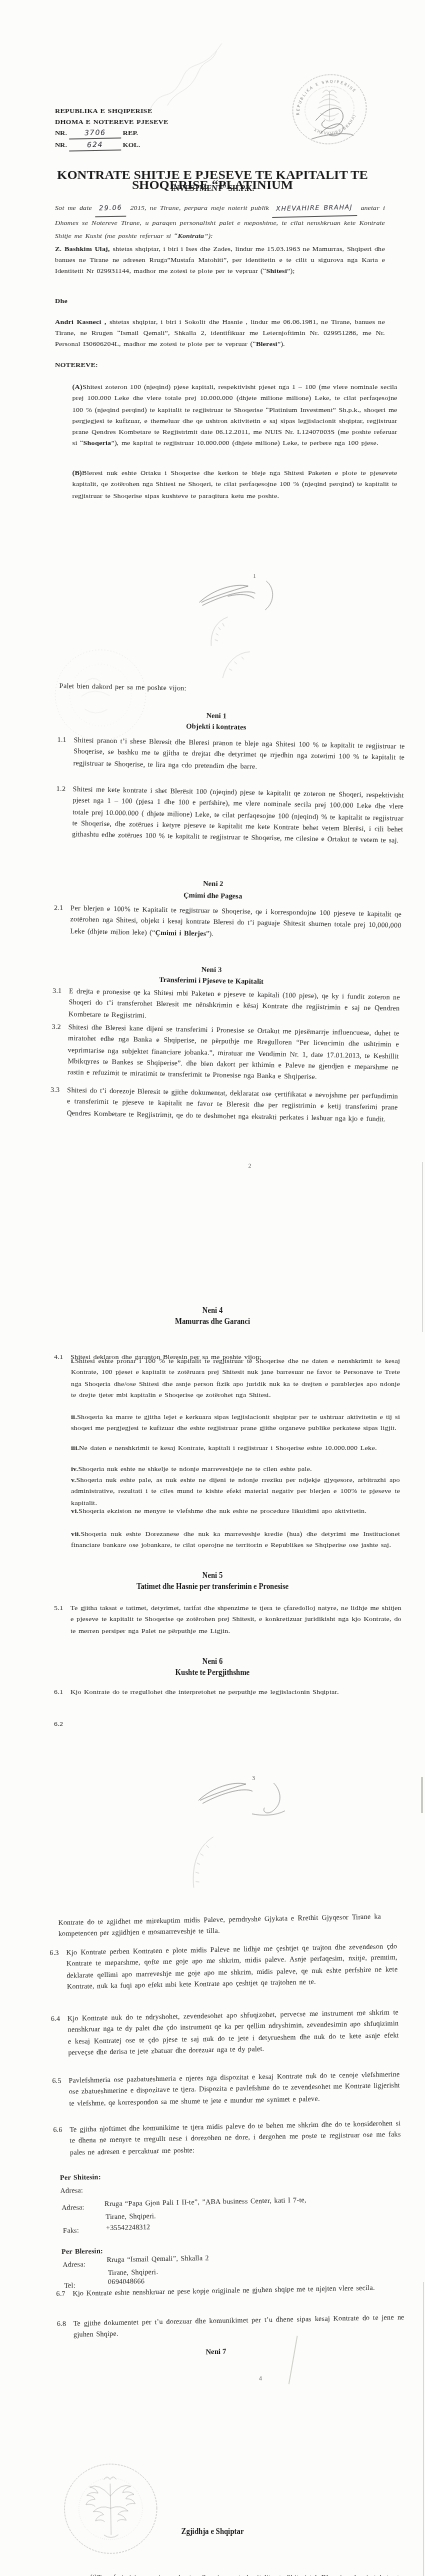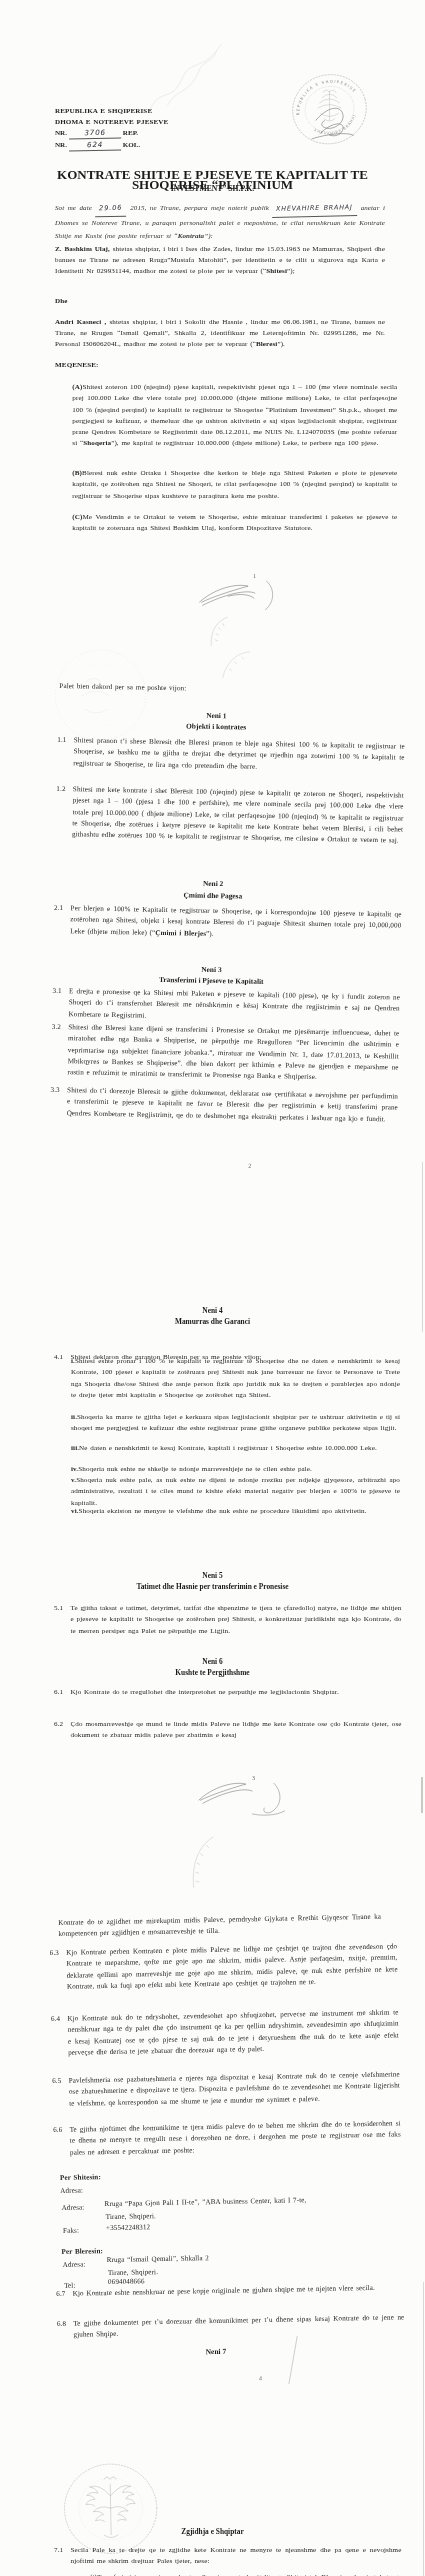--- a/index.html
+++ b/index.html
@@ -78,29 +78,26 @@
 
     <div class="t" style="left:55px;top:244px;width:330px;line-height:11px">
       <span class="b">Z. Bashkim Ulaj,</span><span> shtetas shqiptar, i biri i Ises dhe Zades, lindur me 15.03.1963 ne Mamurras, Shqiperi dhe banues ne Tirane ne adresen Rruga”Mustafa Matohiti”, per identitetin e te cilit u sigurova nga  Karta e Identitetit  Nr 029931144, madhor me zotesi te plote per te vepruar (“</span><span class="b">Shitesi</span><span>”);</span>
     </div>
     <div class="t b it" style="left:55px;top:296px;width:52px">Dhe</div>
 
     <div class="t" style="left:55px;top:317px;width:330px;line-height:11px">
       <span class="b">Andri  Kasneci ,</span><span> shtetas shqiptar, i biri i Sokolit dhe Hasnie , lindur me 06.06.1981, ne Tirane, banues ne Tirane, ne Rrugen “Ismail Qemali”, Shkalla 2, identifikuar me Leternjoftimin Nr. 029951286, me Nr. Personal I30606204L, madhor me zotesi te plote per te vepruar (“</span><span class="b">Bleresi</span><span>”).</span>
     </div>
 
-    <div class="t b" style="left:55px;top:360px;width:103px">MEQENESE:</div>
+    <div class="t b" style="left:55px;top:360px;width:103px">NOTEREVE:</div>
     <div class="t mq" style="left:61px;top:382px;width:325px">
       <span class="num b">(A)</span><span>Shitesi zoteron 100 (njeqind) pjese kapitali, respektivisht pjeset nga 1 – 100 (me vlere nominale secila prej 100.000 Leke dhe vlere totale prej 10.000.000 (dhjete milione milione) Leke, te cilat perfaqesojne 100 % (njeqind  perqind) te kapitalit te regjistruar te Shoqerise “Platinium Investment”  Sh.p.k., shoqeri me pergjegjesi te kufizuar, e themeluar dhe qe ushtron aktivitetin e saj sipas legjislacionit shqiptar, regjistruar prane Qendres Kombetare te Regjistrimit date 06.12.2011, me NUIS Nr. L12407003S (me poshte referuar si “</span><span class="b">Shoqeria</span><span>”), me kapital te regjistruar 10.000.000 (dhjete milione) Leke, te perbere nga 100 pjese.</span>
     </div>
     <div class="t mq" style="left:61px;top:468px;width:325px">
       <span class="num b">(B)</span><span>Bleresi  nuk  eshte Ortaku i Shoqerise dhe kerkon te bleje nga Shitesi Paketen e plote te pjesevete kapitalit, qe zotërohen nga Shitesi ne Shoqeri, te cilat perfaqesojne 100 % (njeqind  perqind)  te kapitalit te regjistruar te Shoqerise sipas kushteve te paraqitura ketu me poshte.</span>
-    </div>
-    <div class="t mq" style="left:61px;top:512px;width:325px">
-      <span class="num b">(C)</span><span>Me Vendimin e  te Ortakut  te  vetem  te Shoqerise, eshte miratuar transferimi i paketes se pjeseve te kapitalit te zoteruara nga Shitesi Bashkim  Ulaj, konform Dispozitave Statutore.</span>
     </div>
 
     <div class="pgnum" style="left:253px;top:573px">1</div>
 
     <svg style="left:198px;top:580px" width="59" height="28" viewBox="0 0 115 55">
       <path d="M2 44 C30 18, 72 6, 98 12 C62 22, 26 34, 6 44 M8 50 C52 28, 95 18, 112 26 M58 32 C82 26, 100 28, 110 36" stroke="#5a5a5a" stroke-width="1.1" fill="none" opacity="0.85"></path>
     </svg>
     <svg style="left:259px;top:580px" width="17.5" height="32" viewBox="0 0 34 62">
       <path d="M14 2 C30 14, 32 42, 12 58" stroke="#6a6a6a" stroke-width="1.1" fill="none" opacity="0.8"></path>
     </svg>
@@ -170,34 +167,37 @@
     </div>
     <div class="t rm" style="left:57px;top:279px;width:329px">
       <span class="num b">iv.</span><span>Shoqeria nuk eshte ne shkelje te ndonje marreveshjeje ne te cilen eshte pale.</span>
     </div>
     <div class="t rm" style="left:57px;top:290px;width:329px">
       <span class="num b">v.</span><span>Shoqeria nuk eshte pale, as nuk eshte ne dijeni te ndonje rreziku per ndjekje gjyqesore, arbitrazhi apo administrative, rezultati i te ciles mund te kishte efekt material negativ per blerjen e 100% te pjeseve te kapitalit.</span>
     </div>
     <div class="t rm" style="left:57px;top:321px;width:329px">
       <span class="num b">vi.</span><span>Shoqeria ekziston ne menyre te vlefshme dhe nuk eshte ne procedure likuidimi apo aktivitetin.</span>
     </div>
+    <div class="t rm" style="left:57px;top:344px;width:329px">
+      <span class="num b">vii.</span><span>Shoqeria nuk eshte Dorezanese dhe nuk ka marreveshje kredie (hua) dhe detyrimi me Institucionet  financiare  bankare  ose  jobankare,  te  cilat  operojne  ne  territorin  e Republikes se Shqiperise ose jashte saj.</span>
+    </div>
 
     <div class="hd" style="top:386px">Neni 5</div>
     <div class="hd" style="top:397px">Tatimet dhe Hasnie per transferimin e Pronesise</div>
     <div class="t cl" style="left:54px;top:418px;width:331px">
       <span class="num">5.1</span><span>Te gjitha taksat e tatimet, detyrimet, tarifat dhe shpenzime te tjera te çfaredolloj natyre, ne lidhje me shitjen e pjeseve  te kapitalit te Shoqerise qe zotërohen prej Shitesit, e konkretizuar juridikisht nga kjo Kontrate, do te merren persiper nga Palet ne përputhje me Ligjin.</span>
     </div>
 
     <div class="hd" style="top:472px">Neni 6</div>
     <div class="hd" style="top:483px">Kushte te Pergjithshme</div>
     <div class="t cl" style="left:54px;top:502px;width:331px">
       <span class="num">6.1</span><span>Kjo Kontrate do te rregullohet dhe interpretohet ne perputhje me legjislacionin Shqiptar.</span>
     </div>
     <div class="t cl" style="left:54px;top:534px;width:331px">
-      <span class="num">6.2</span><span>Çdo mosmarreveshje qe mund te linde midis Paleve ne lidhje me kete Kontrate ose çdo Kontrate tjeter, ose dokument te zbatuar midis paleve per zbatimin e kesaj</span>
+      <span class="num">6.2</span>
     </div>
 
     <div class="pgnum" style="left:252px;top:590px">3</div>
     <svg style="left:197px;top:594px" width="57" height="28" viewBox="0 0 110 55">
       <path d="M2 42 C30 16, 70 4, 95 10 C60 20, 25 32, 5 42 M10 48 C50 26, 92 16, 108 24" stroke="#5a5a5a" stroke-width="1.1" fill="none" opacity="0.85"></path>
     </svg>
     <svg style="left:251px;top:597px" width="36" height="36" viewBox="0 0 70 70">
       <path d="M44 2 C60 18, 62 44, 40 58 C30 63, 22 58, 26 50 M2 62 C20 66, 48 66, 66 56" stroke="#6a6a6a" stroke-width="1.1" fill="none" opacity="0.8"></path>
     </svg>
   </div>
@@ -254,23 +254,20 @@
       <ellipse cx="98" cy="97" rx="62" ry="60" stroke="#9a9a9a" stroke-width=".8" stroke-dasharray="1 3" fill="none" opacity="0.5"></ellipse>
       <g stroke="#858585" stroke-width="1" fill="none" opacity="0.6">
         <path d="M98 48 v100 M98 72 q-22 -26 -40 -18 q12 2 16 12 q-14 -4 -22 4 q12 0 16 8 q-14 0 -18 10 q12 -2 18 4 M98 72 q22 -26 40 -18 q-12 2 -16 12 q14 -4 22 4 q-12 0 -16 8 q14 0 18 10 q-12 -2 -18 4 M98 96 q-20 -8 -34 6 q14 -2 20 6 q-12 2 -16 12 q12 -4 18 2 M98 96 q20 -8 34 6 q-14 -2 -20 6 q12 2 16 12 q-12 -4 -18 2 M86 40 q6 -10 12 0 q6 -10 12 0 M84 148 q14 10 28 0"></path>
       </g>
     </svg>
   </div>
 
   <div class="pg" style="top:2524px;height:487px">
 
     <div class="hd" style="top:2.6px">Zgjidhja e Shqiptar</div>
-    <div class="t cl" style="left:54px;top:20.6px;width:331px">
-      <span class="num">7.1</span><span>Secila Pale ka te drejte qe te zgjidhe kete Kontrate ne menyre te njeanshme dhe pa qene e nevojshme njoftimi me shkrim drejtuar Pales tjeter, nese:</span>
-    </div>
     <div class="t sb" style="left:73px;top:48px;width:312px">
       <span class="num">(i)</span><span>Transferimi i pronesise se kuotes dhe pjeseve te kapitalit nga Shitesi tek Bleresi, nuk miratohet nga Banka e Shqiperise ne  perputhje me Nenin 3  te Kontrates.</span>
     </div>
 
   </div>
 
   <div class="vline" style="left:422px;top:1162px;height:170px"></div>
   <div class="vline" style="left:423px;top:2282px;height:345px"></div>
   <div class="vline" style="left:421px;top:1777px;height:36px;width:2.1px;background:#c9c9c4"></div>
 

